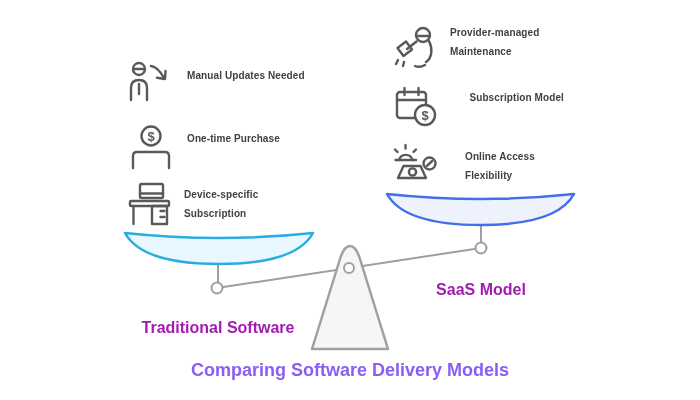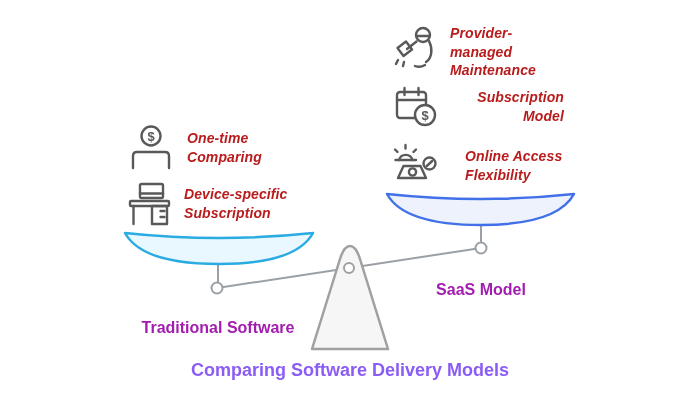--- a/index.html
+++ b/index.html
@@ -3,23 +3,22 @@
 <meta charset="utf-8">
 <style>
   html,body{margin:0;padding:0;background:#fff;}
   #canvas{
     position:relative;width:700px;height:400px;background:#ffffff;
     font-family:"Liberation Sans",sans-serif;overflow:hidden;
   }
   .abs{position:absolute;}
   .item{display:flex;align-items:flex-start;}
   .item-label{
-    font-size:14px;font-weight:bold;color:#b91c1c;line-height:19px;
+    font-size:10px;font-weight:bold;color:#404040;line-height:19px;
     letter-spacing:.1px;
-    font-style:italic;
   }
   .icon-svg{display:block;}
   .pan-label{
     font-size:16px;font-weight:bold;color:#a21caf;white-space:nowrap;
     transform:translateX(-50%);
   }
   .diagram-title{
     font-size:18px;font-weight:bold;color:#8b5cf6;white-space:nowrap;
     transform:translateX(-50%);
   }
@@ -44,28 +43,39 @@
 
     <path d="M387 194 Q481 204 574 194 Q557 225 481 225 Q404 225 387 194 Z" fill="#edf2fd" stroke="#4170e8" stroke-width="2.5" stroke-linejoin="round"></path>
 
     <path d="M312 349 L340 259 Q344 246 350 246 Q356 246 360 259 L388 349 Z" fill="#f6f6f6" stroke="#a0a0a0" stroke-width="2.5" stroke-linejoin="round"></path>
     <circle cx="349" cy="268" r="5" fill="#fdfdfd" stroke="#a0a0a0" stroke-width="2"></circle>
 
     <circle cx="217" cy="288" r="5.5" fill="#ffffff" stroke="#9aa0a6" stroke-width="2"></circle>
     <circle cx="481" cy="248" r="5.5" fill="#ffffff" stroke="#9aa0a6" stroke-width="2"></circle>
   </svg>
 
+  <div class="abs item" style="left:126px;top:58px;">
+    <svg class="icon-svg" width="52" height="46" viewBox="0 0 52 46" fill="none" stroke="#595959" stroke-width="2.4" stroke-linecap="round" stroke-linejoin="round">
+      <circle cx="13" cy="11" r="6"></circle>
+      <line x1="8.5" y1="11" x2="17.5" y2="11"></line>
+      <path d="M5 42 V30 q0-8 8-8 q8 0 8 8 v12"></path>
+      <line x1="13" y1="26" x2="13" y2="36"></line>
+      <path d="M25 8 q7 1 13 12"></path>
+      <path d="M39.5 13 L39 21 L31 19.8" fill="none"></path>
+    </svg>
+    <div class="item-label" style="margin-left:9px;margin-top:8px;width:130px;">Manual Updates Needed</div>
+  </div>
 
   <div class="abs item" style="left:128px;top:124px;">
     <svg class="icon-svg" width="48" height="46" viewBox="0 0 48 46" fill="none" stroke="#595959" stroke-width="2.4" stroke-linecap="round" stroke-linejoin="round">
       <circle cx="23" cy="12" r="9.5"></circle>
       <text class="dollar" x="23" y="16.5" font-size="13" text-anchor="middle">$</text>
       <path d="M5 44 V32 q0-4 4-4 h28 q4 0 4 4 v12"></path>
     </svg>
-    <div class="item-label" style="margin-left:11px;margin-top:5px;width:100px;">One-time Comparing</div>
+    <div class="item-label" style="margin-left:11px;margin-top:5px;width:100px;">One-time Purchase</div>
   </div>
 
   <div class="abs item" style="left:127px;top:181px;">
     <svg class="icon-svg" width="48" height="46" viewBox="0 0 48 46" fill="none" stroke="#595959" stroke-width="2.4" stroke-linecap="round" stroke-linejoin="round">
       <rect x="13" y="3" width="23" height="14" rx="1.5"></rect>
       <line x1="13" y1="12.5" x2="36" y2="12.5"></line>
       <rect x="3" y="20" width="39" height="5" rx="1"></rect>
       <line x1="6.5" y1="25" x2="6.5" y2="43"></line>
       <rect x="25" y="25" width="15" height="18"></rect>
       <line x1="33.5" y1="30" x2="37.5" y2="30"></line>

